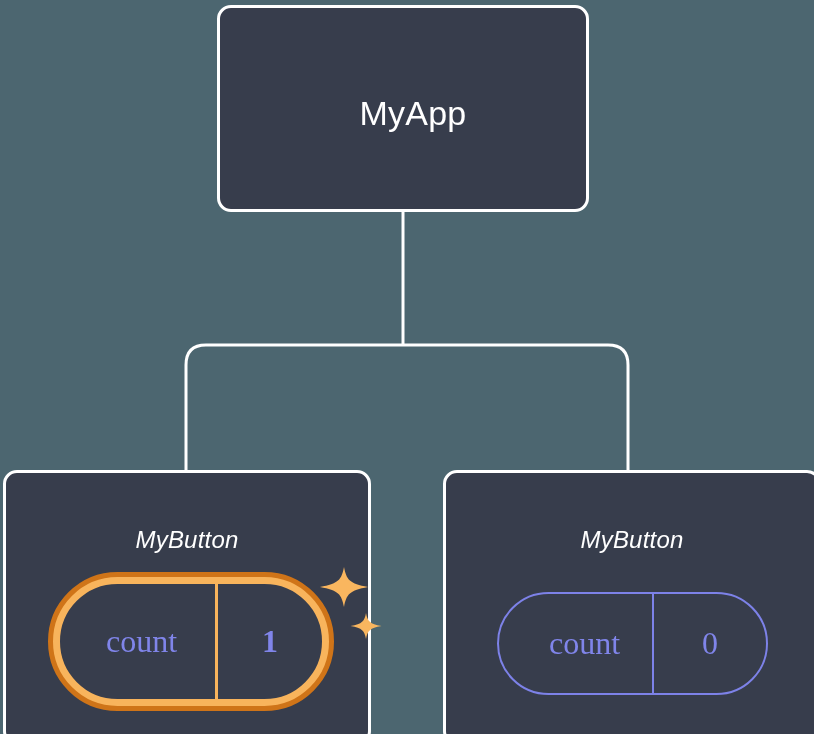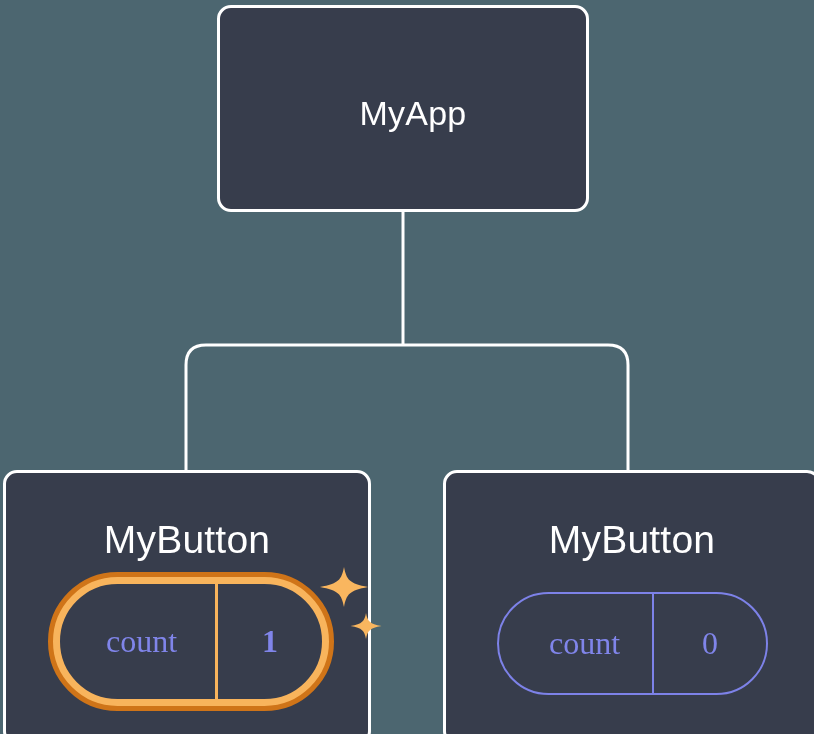--- a/index.html
+++ b/index.html
@@ -71,22 +71,23 @@
     height: 275px;
   }
   #node-btn-right {
     left: 443px;
     top: 470px;
     width: 378px;
     height: 275px;
   }
   .node-btn .node-title {
     top: 48px;
-    font-size: 39px;
+    font-size: 24px;
     line-height: 38px;
+    font-style: italic;
   }
 
   
   .state-pill {
     position: absolute;
     display: flex;
     align-items: stretch;
     box-sizing: border-box;
     border-radius: 999px;
   }

